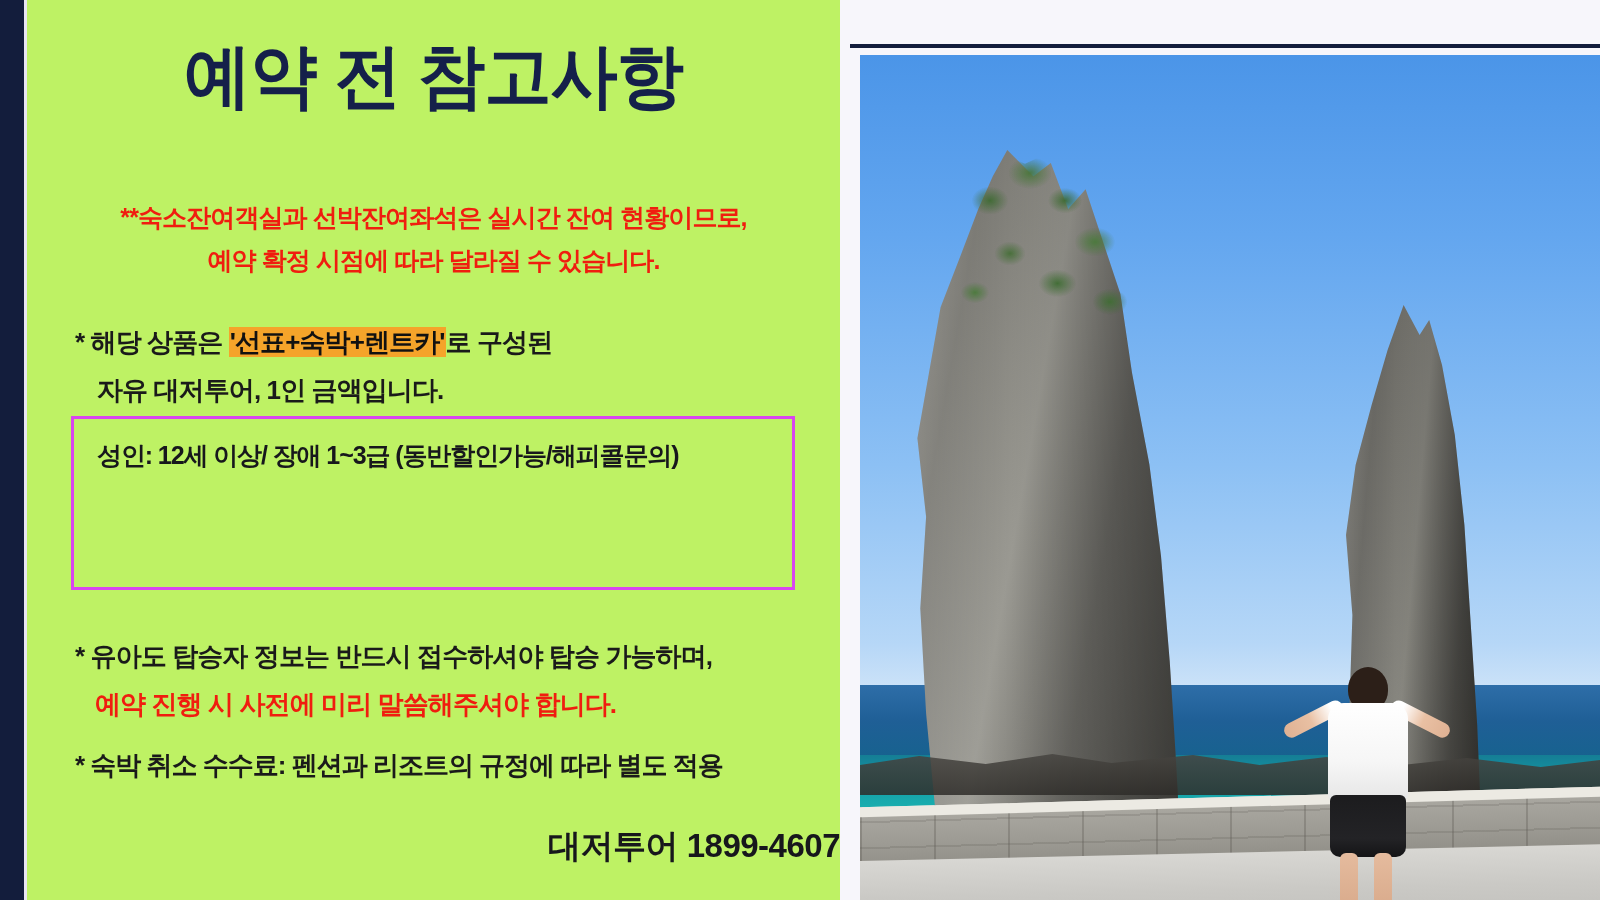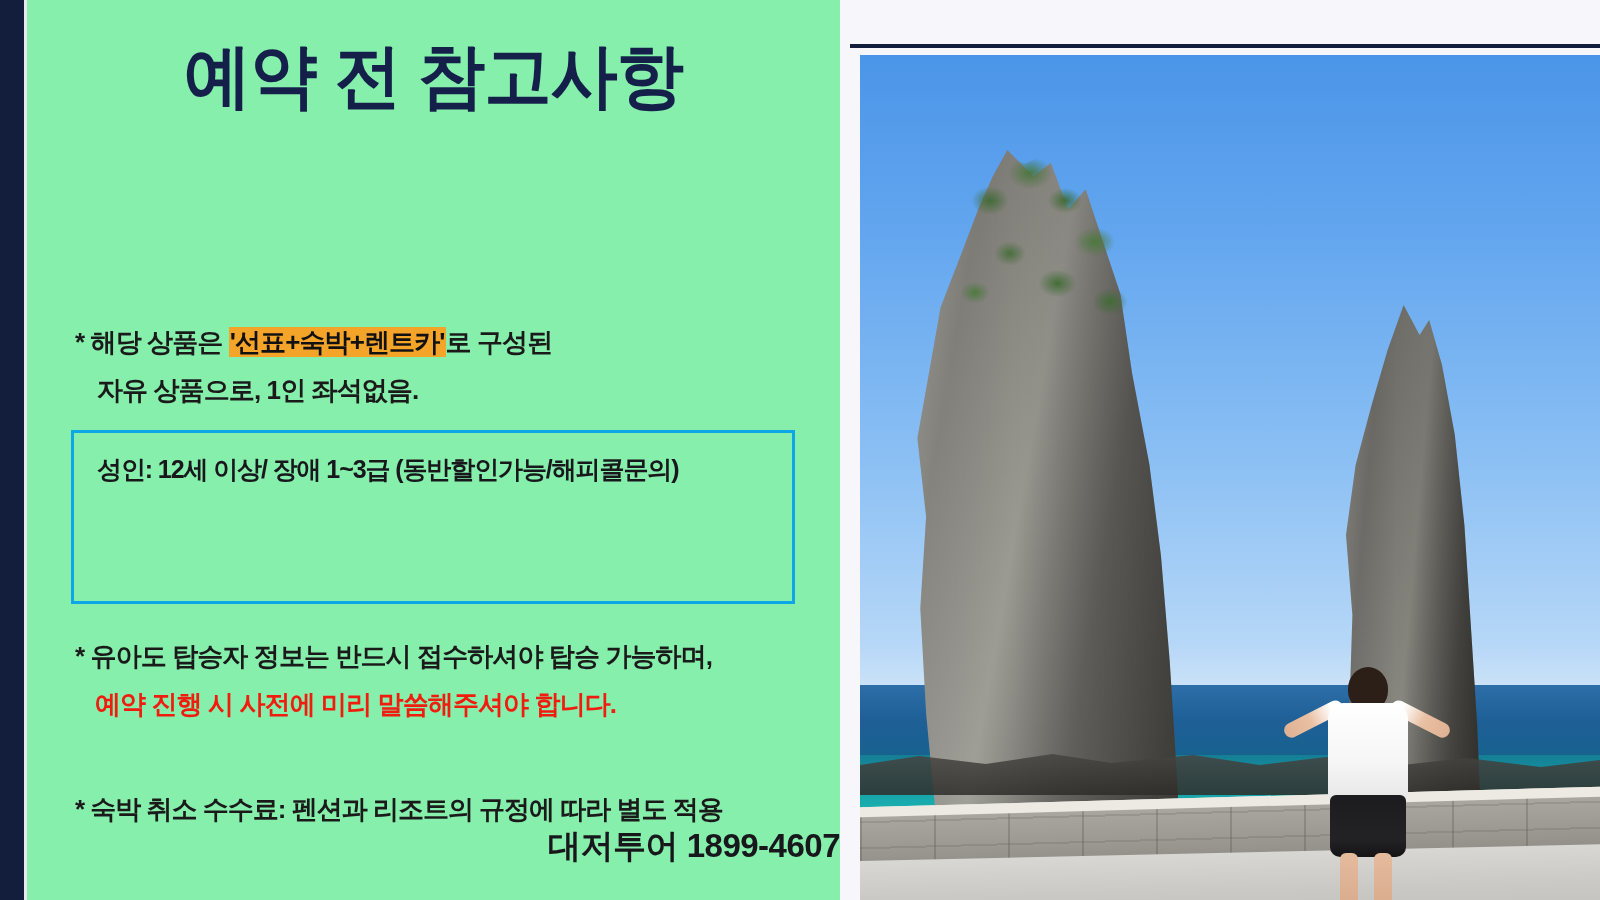--- a/index.html
+++ b/index.html
@@ -27,21 +27,21 @@
     position:absolute; left:24px; top:0;
     width:3px; height:900px;
     background:#e9e7f2;
   }
 
   
   .content {
     position:absolute;
     left:27px; top:0;
     width:813px; height:900px;
-    background:#86efac;
+    background:#bef264;
     text-decoration:underline;
   }
 
   .title {
     position:absolute;
     left:0; top:40px;
     width:813px;
     text-align:center;
     font-size:70px;
     font-weight:bold;
@@ -81,23 +81,23 @@
   .para-product .ln2 { padding-left:22px; }
   .hl {
     background:#f5a42a;
     color:#111;
     padding:0 1px;
   }
 
   
   .age-box {
     position:absolute;
-    left:44px; top:430px;
+    left:44px; top:416px;
     width:724px; height:174px;
-    border:3px solid #0ea5e9;
+    border:3px solid #d946ef;
     background:transparent;
   }
   .age-list {
     position:absolute;
     left:23px; top:12px;
     right:8px;
   }
   .age-row {
     display:block;
     white-space:nowrap;
@@ -117,21 +117,21 @@
     font-weight:bold;
     letter-spacing:-0.9px;
     line-height:1.84;
   }
   .note-board .ln { display:block; white-space:nowrap; }
   .note-dark { color:#1a1a1a; }
   .note-red  { color:#f01d0f; padding-left:20px; }
 
   .note-cancel {
     position:absolute;
-    left:48px; top:792px;
+    left:48px; top:748px;
     width:770px;
     color:#1a1a1a;
     font-size:26px;
     font-weight:bold;
     letter-spacing:-1px;
     white-space:nowrap;
   }
 
   .footer {
     position:absolute;
@@ -346,24 +346,28 @@
 
 <div id="poster">
 
   <div class="left-bar"></div>
   <div class="left-bar-edge"></div>
 
   <div class="content">
 
     <h1 class="title">예약 전 참고사항</h1>
 
+    <div class="red-block">
+      <span class="ln">**숙소잔여객실과 선박잔여좌석은 실시간 잔여 현황이므로,</span>
+      <span class="ln">예약 확정 시점에 따라 달라질 수 있습니다.</span>
+    </div>
 
     <div class="para-product">
       <span class="ln"><span>* 해당 상품은 </span><span class="hl">'선표+숙박+렌트카'</span><span>로 구성된</span></span>
-      <span class="ln ln2">자유 상품으로,  1인 좌석없음.</span>
+      <span class="ln ln2">자유 대저투어,  1인 금액입니다.</span>
     </div>
 
     <div class="age-box">
       <div class="age-list">
         <span class="age-row">성인: 12세 이상/ 장애 1~3급 (동반할인가능/해피콜문의)</span>
       </div>
     </div>
 
     <div class="note-board">
       <span class="ln note-dark">* 유아도 탑승자 정보는 반드시 접수하셔야 탑승 가능하며,</span>

